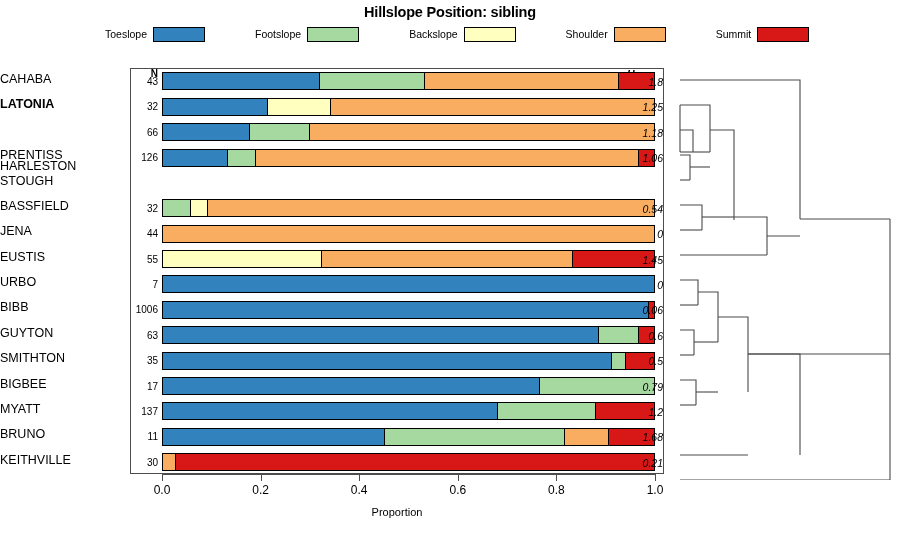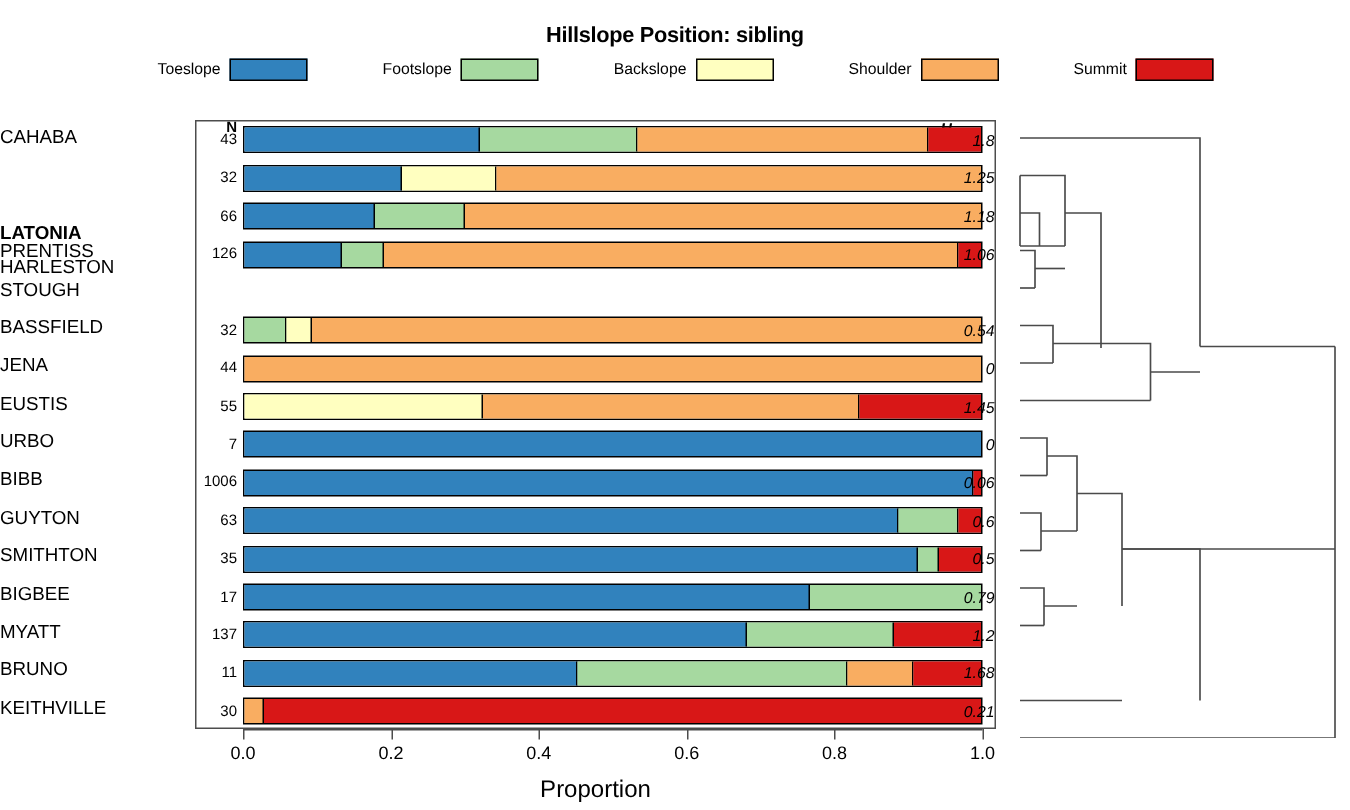--- a/index.html
+++ b/index.html
@@ -4,21 +4,21 @@
 <style>
   html,body{margin:0;padding:0;}
   body{
     width:900px;height:540px;
     background:#ffffff;
     font-family:"Liberation Sans", sans-serif;
     color:#000;
     overflow:hidden;
     position:relative;
   }
-  #root{position:absolute;left:0;top:12px;width:900px;height:444px;}
+  #root{position:absolute;left:0;top:0;width:900px;height:444px;}
 
   
   #chart-title{
     position:absolute;left:0;top:4px;width:900px;
     text-align:center;
     font-size:14.5px;font-weight:bold;
     letter-spacing:-0.2px;
   }
 
   
@@ -76,21 +76,21 @@
 
   
   #xaxis{position:absolute;left:130px;top:474px;width:534px;height:16px;}
   .xtick{position:absolute;top:0;width:1px;height:7px;background:#4d4d4d;}
   .xticklabel{
     position:absolute;top:9px;font-size:12px;text-align:center;
     width:40px;margin-left:-20px;
   }
   #xlabel{
     position:absolute;left:130px;top:506px;width:534px;
-    text-align:center;font-size:16px;
+    text-align:center;font-size:11px;
   }
 
   
   #dendro{position:absolute;left:672px;top:62px;width:228px;height:418px;}
 </style>
 </head>
 <body>
 
 <div id="root">
 
@@ -114,21 +114,21 @@
         <span class="legend-swatch" style="background: rgb(249, 173, 97);"></span>
       </div>
       <div class="legend-item">
         <span class="legend-label">Summit</span>
         <span class="legend-swatch" style="background: rgb(216, 23, 23);"></span>
       </div>
     </div>
 
   <div id="ynames">
       <div class="yname" style="top: 4px;">CAHABA</div>
-      <div class="yname bold" style="top: 29.375px; margin-top: 39px;">LATONIA</div>
+      <div class="yname bold" style="top: 29.375px;">LATONIA</div>
       <div class="yname" style="top: 54.75px; margin-top: 36px;">HARLESTON</div>
       <div class="yname" style="top: 80.125px;">PRENTISS</div>
       <div class="yname" style="top: 105.5px;">STOUGH</div>
       <div class="yname" style="top: 130.875px;">BASSFIELD</div>
       <div class="yname" style="top: 156.25px;">JENA</div>
       <div class="yname" style="top: 181.625px;">EUSTIS</div>
       <div class="yname" style="top: 207px;">URBO</div>
       <div class="yname" style="top: 232.375px;">BIBB</div>
       <div class="yname" style="top: 257.75px;">GUYTON</div>
       <div class="yname" style="top: 283.125px;">SMITHTON</div>

